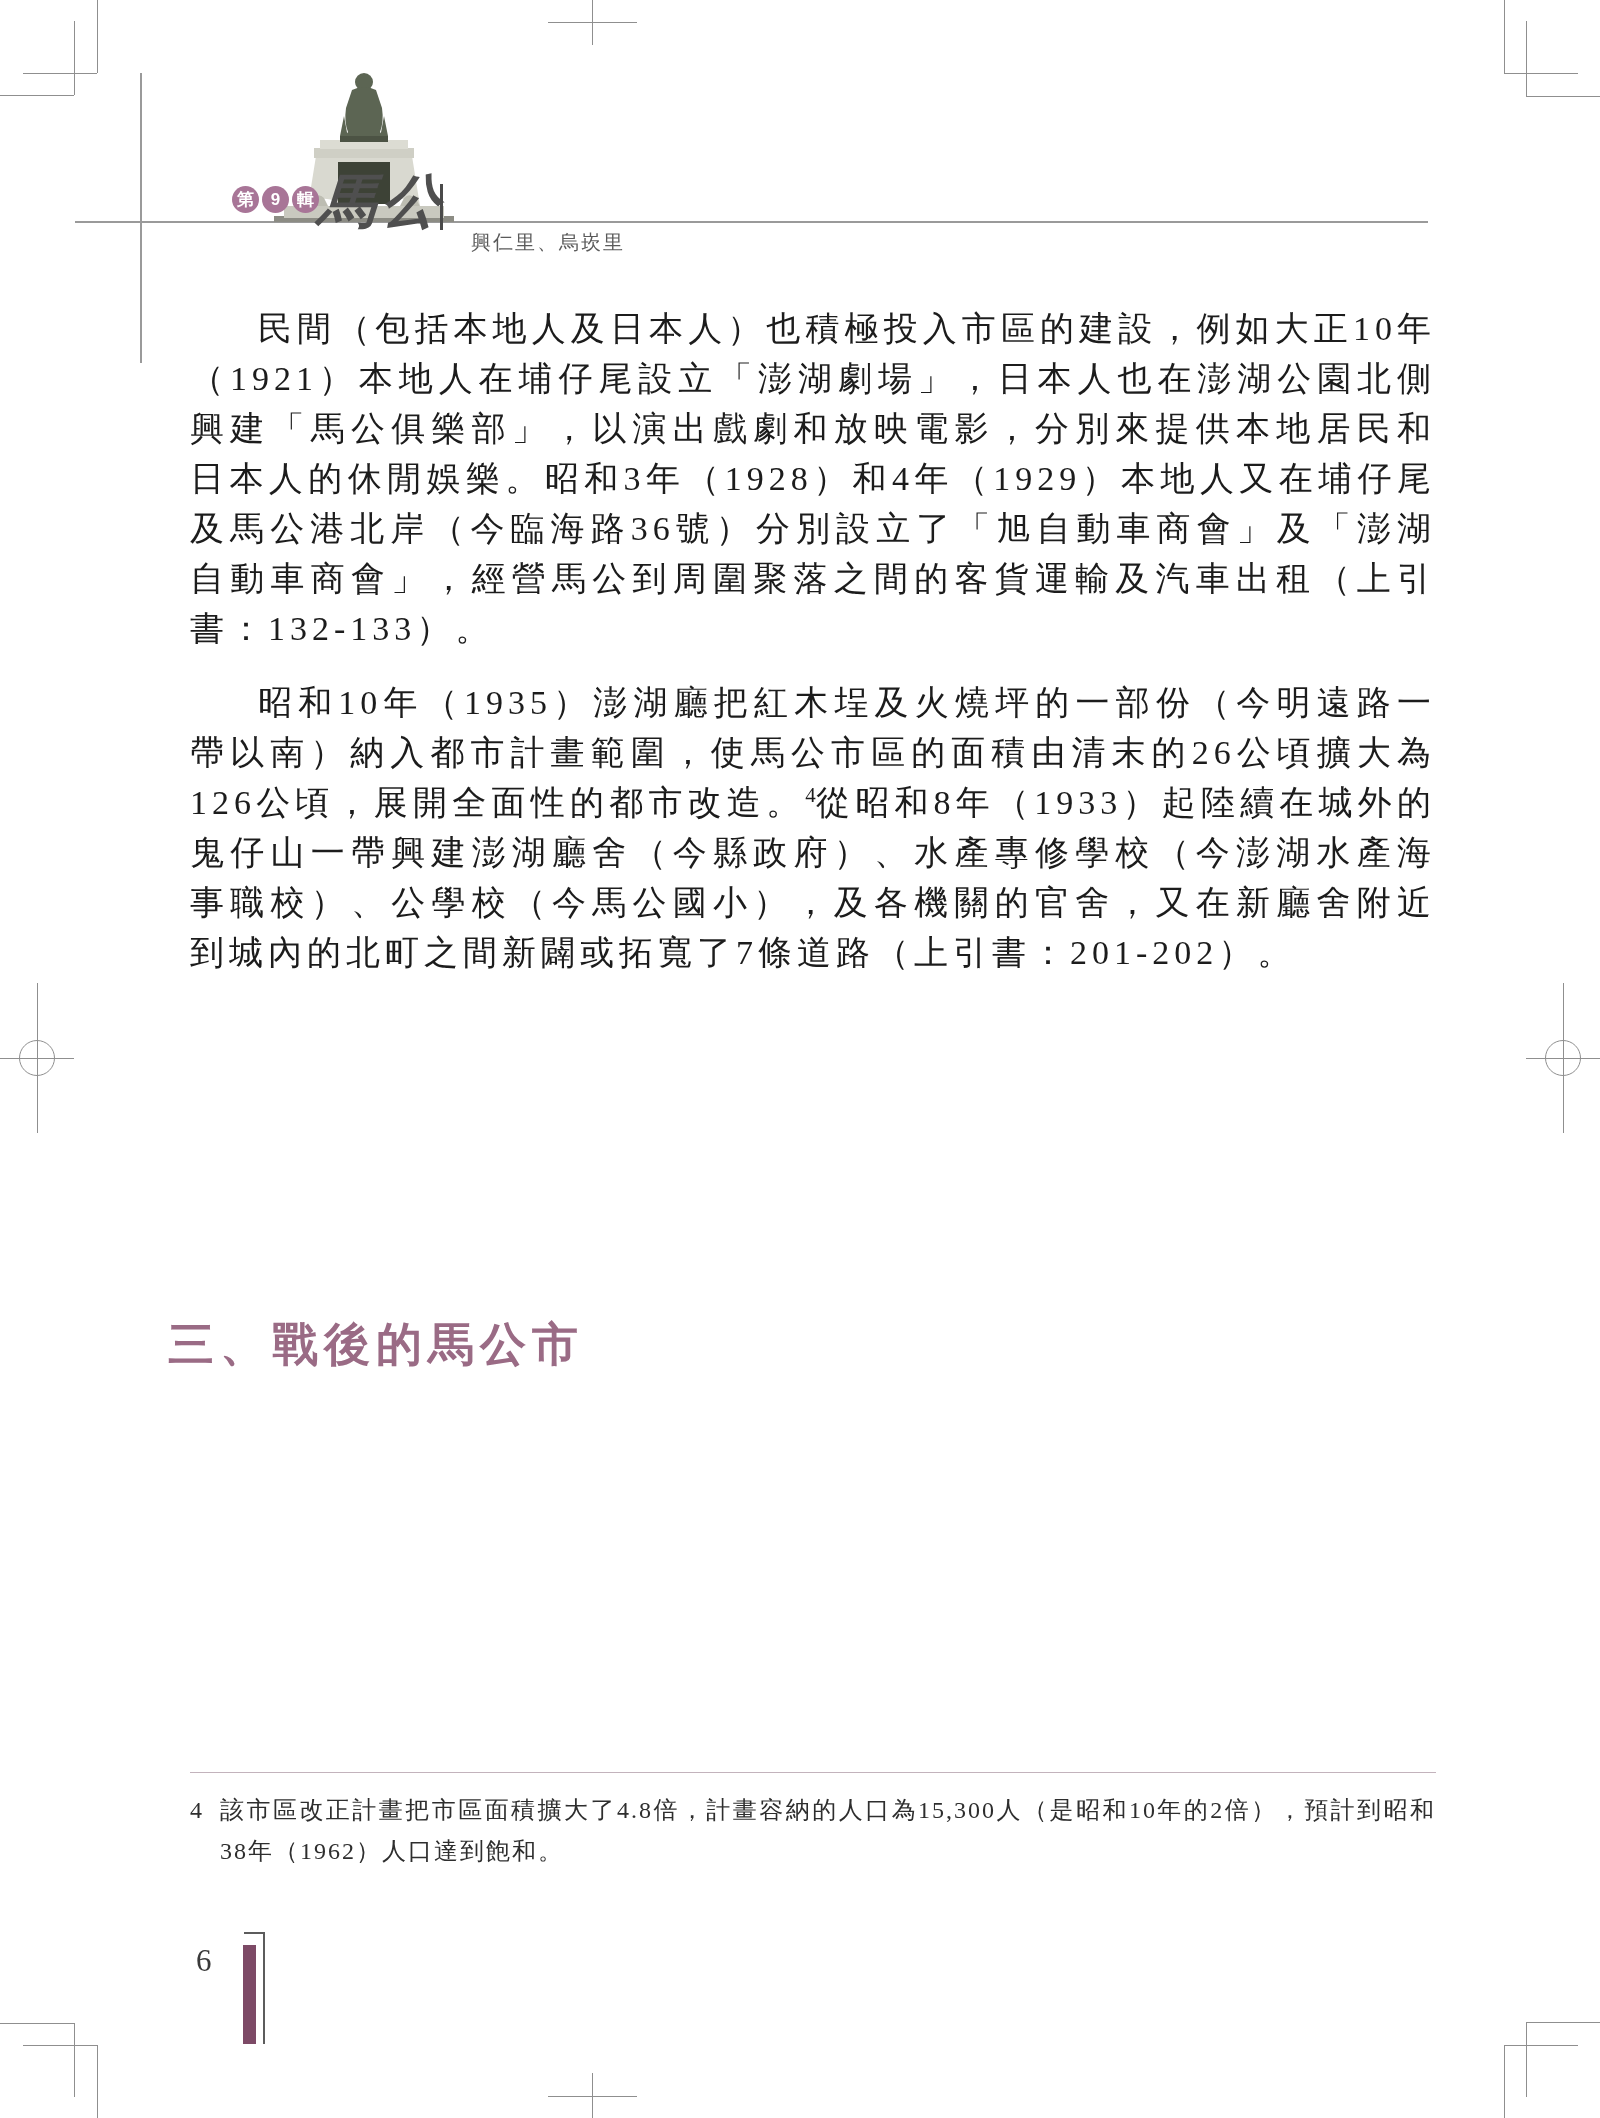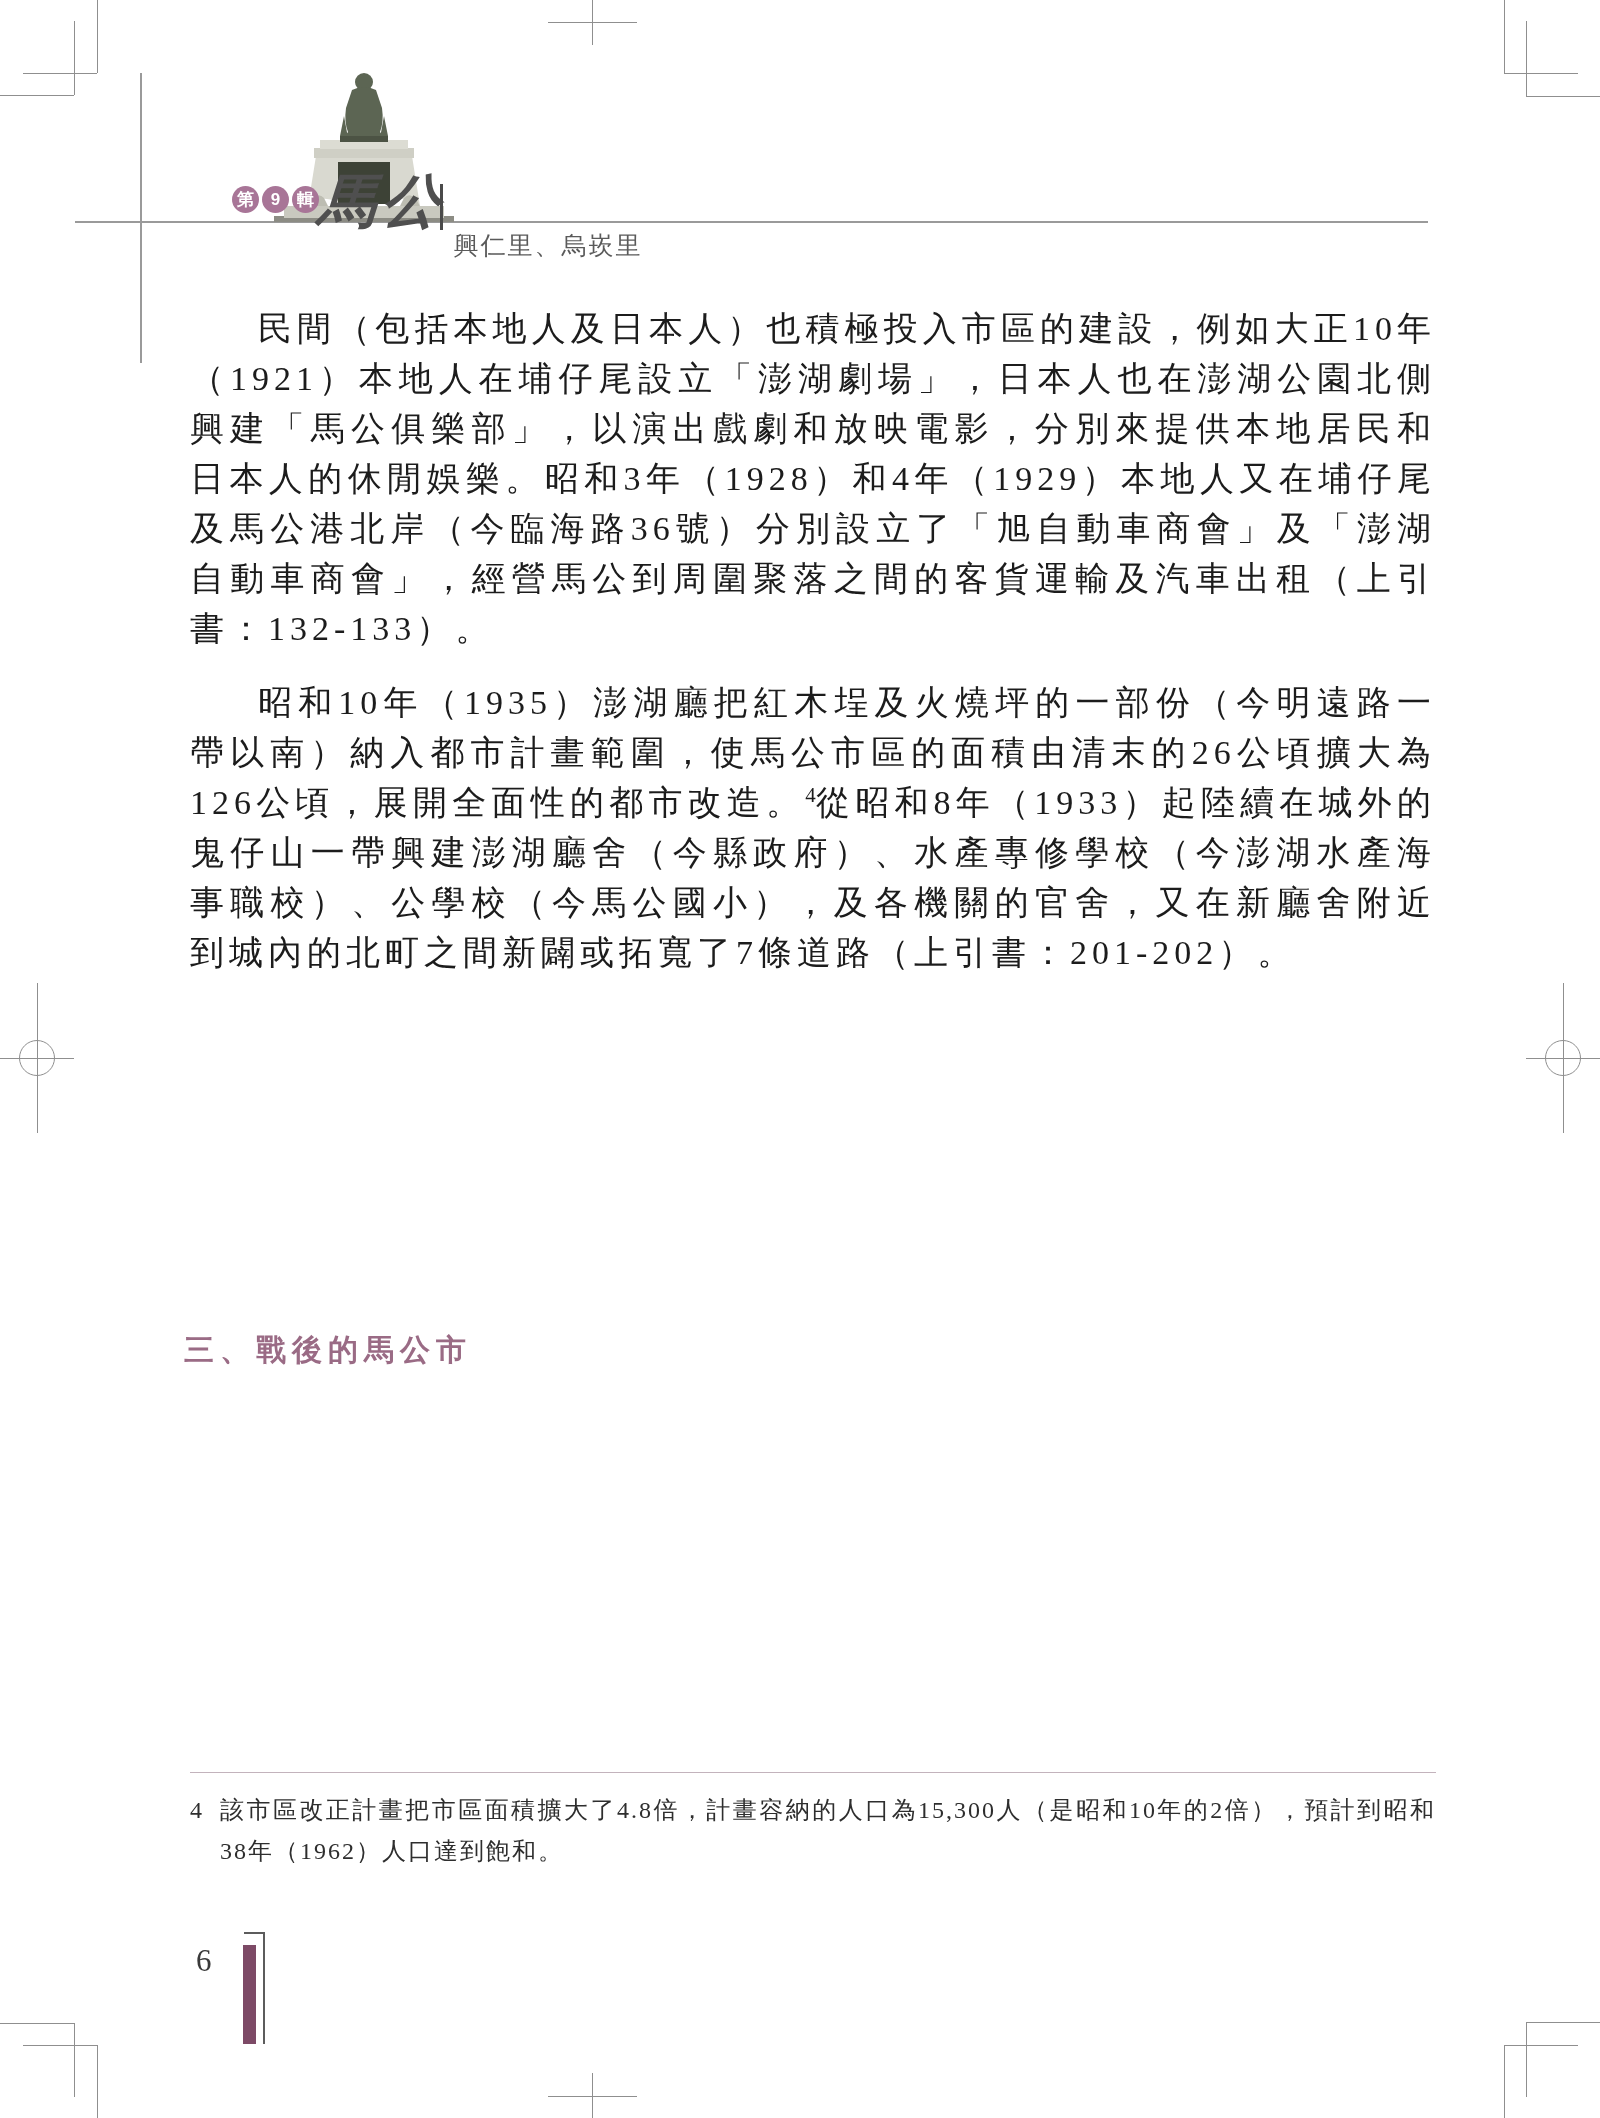--- a/index.html
+++ b/index.html
@@ -11,27 +11,27 @@
   .reg-circle{position:absolute;width:36px;height:36px;border:1px solid #8f8f8f;border-radius:50%;box-sizing:border-box;background:transparent;}
   
   .head-vrule{position:absolute;left:140px;top:73px;width:2px;height:290px;background:#9a9a9a;}
   .head-hrule{position:absolute;left:75px;top:221px;width:1353px;height:2px;background:#9a9a9a;}
   .badge{position:absolute;top:186px;display:flex;gap:3px;align-items:center;}
   .badge .circ{width:27px;height:27px;border-radius:50%;color:#fff;font-size:17px;line-height:27px;
                text-align:center;font-weight:bold;font-family:"Liberation Sans",sans-serif;}
   .title-call{position:absolute;left:318px;top:163px;font-size:58px;font-weight:bold;color:#4f4f4f;
               letter-spacing:6px;font-style:italic;transform:skewX(-4deg);}
   .title-bar{position:absolute;left:440px;top:184px;width:3px;height:46px;background:#4a4a4a;}
-  .subtitle{position:absolute;left:443px;top:229px;width:210px;text-align:center;font-size:25px;color:#5a5a5a;letter-spacing:2px;}
+  .subtitle{position:absolute;left:443px;top:229px;width:210px;text-align:center;font-size:20px;color:#5a5a5a;letter-spacing:2px;}
   
   .para{position:absolute;left:190px;width:1246px;font-size:34px;line-height:50px;letter-spacing:5px;
         text-align:justify;color:#1c1c1c;margin:0;}
   .indent{text-indent:2em;}
   .para sup{font-size:21px;line-height:0;vertical-align:super;letter-spacing:0;}
-  .sec-head{position:absolute;left:168px;top:1314px;font-size:30px;font-weight:bold;letter-spacing:6px;margin:16px;}
+  .sec-head{position:absolute;left:168px;top:1314px;font-size:46px;font-weight:bold;letter-spacing:6px;margin:0;}
   
   .fn-rule{position:absolute;left:190px;top:1772px;width:1246px;height:1px;background:#c3b3bc;}
   .footnote{position:absolute;left:190px;top:1790px;width:1246px;display:flex;font-size:24px;line-height:41px;color:#2e2e2e;}
   .fn-num{flex:0 0 30px;}
   .fn-text{flex:1;text-align:justify;letter-spacing:2px;}
   
   .page-num{position:absolute;left:196px;top:1943px;font-size:31px;color:#3a3a3a;}
   .foot-bar{position:absolute;left:243px;top:1945px;width:13px;height:99px;}
   .foot-line-top{position:absolute;left:244px;top:1932px;width:20px;height:2px;background:#5c5c5c;}
   .foot-line-side{position:absolute;left:263px;top:1932px;width:2px;height:112px;background:#5c5c5c;}

